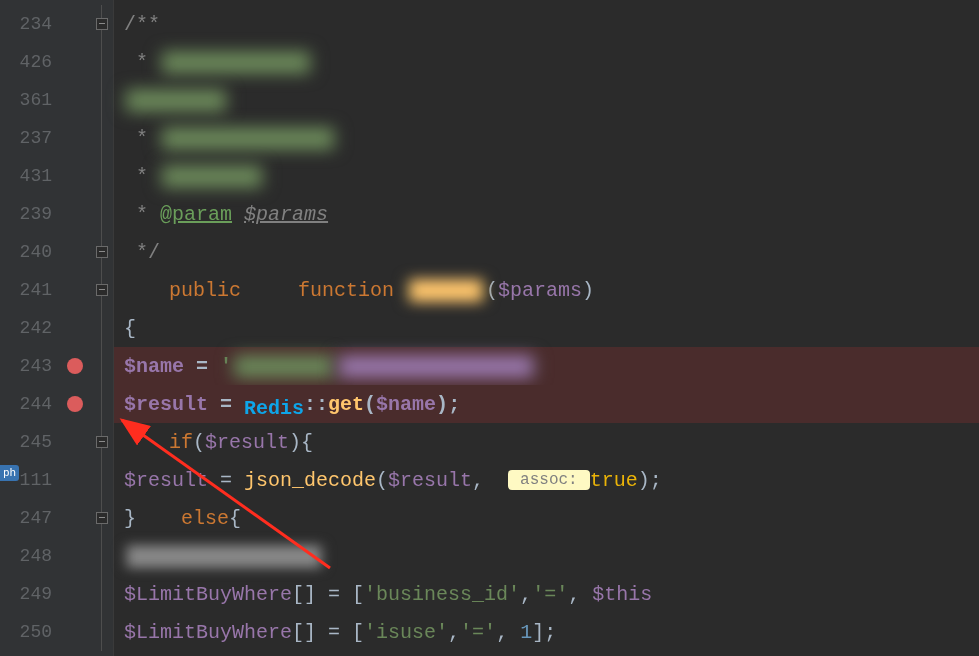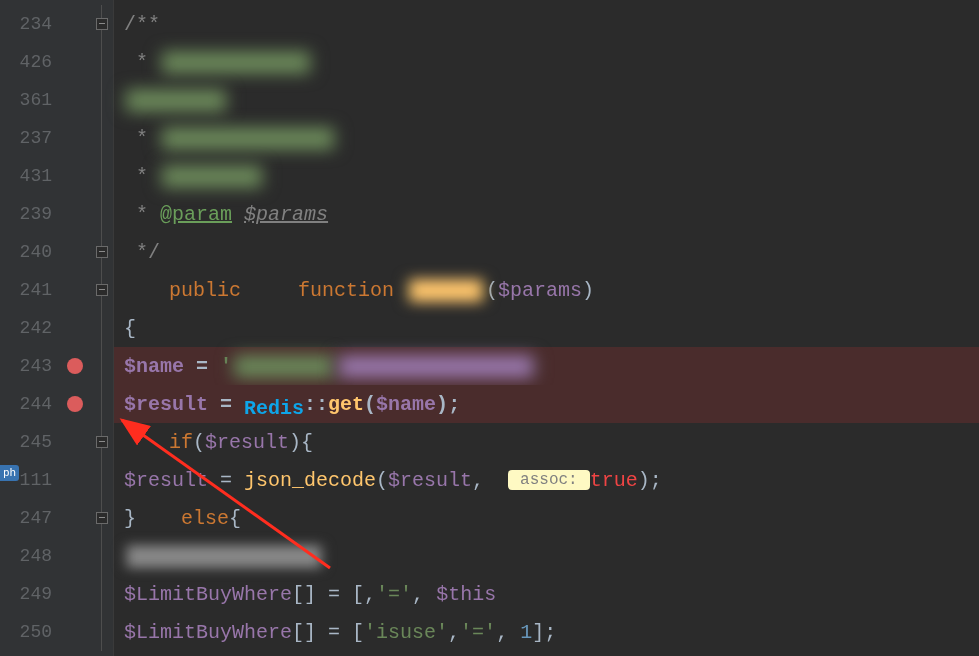--- a/index.html
+++ b/index.html
@@ -108,21 +108,21 @@
     .c-comment { color: #808080; }
     .c-doctag { color: #6a9e5a; text-decoration: underline; }
     .c-docparam { color: #808080; font-style: italic; text-decoration: underline; }
     .c-keyword { color: #cc7832; margin-left: 45px; }
     .c-function { color: #ffc66d; }
     .c-variable { color: #9876aa; }
     .c-string { color: #6a8759; }
     .c-class { color: #0ea5e9; margin-top: 8px; }
     .c-method { color: #ffc66d; }
     .c-number { color: #6897bb; }
-    .c-bool { color: #ef4444; }
+    .c-bool { color: #eab308; }
     .c-punct { color: #a9b7c6; }
     .c-paramhint {
       background: #fef9c3;
       color: #808080;
       padding: 1px 12px;
       font-size: 16px;
       border-radius: 4px;
     }
     .redacted {
       background: #4a4a4a;
@@ -296,21 +296,21 @@
     <div class="code-line line-highlight">        <span class="c-variable">$result</span><span class="c-punct"> = </span><span class="c-class">Redis</span><span class="c-punct">::</span><span class="c-method">get</span><span class="c-punct">(</span><span class="c-variable">$name</span><span class="c-punct">)</span><span class="c-punct">;</span></div>
 
     <div class="code-line">        <span class="c-keyword">if</span> <span class="c-punct">(</span><span class="c-variable">$result</span><span class="c-punct">)</span> <span class="c-punct">{</span></div>
 
     <div class="code-line">            <span class="c-variable">$result</span><span class="c-punct"> = </span><span class="c-function">json_decode</span><span class="c-punct">(</span><span class="c-variable">$result</span><span class="c-punct">,  </span><span class="c-paramhint">assoc:</span> <span class="c-bool">true</span><span class="c-punct">)</span><span class="c-punct">;</span></div>
 
     <div class="code-line">        <span class="c-punct">}</span> <span class="c-keyword">else</span> <span class="c-punct">{</span></div>
 
     <div class="code-line">            <span class="redacted">████████████████</span></div>
 
-    <div class="code-line">            <span class="c-variable">$LimitBuyWhere</span><span class="c-punct">[]</span><span class="c-punct"> = </span><span class="c-punct">[</span><span class="c-punct">,</span><span class="c-string">'='</span><span class="c-punct">, </span><span class="c-variable">$this</span></div>
+    <div class="code-line">            <span class="c-variable">$LimitBuyWhere</span><span class="c-punct">[]</span><span class="c-punct"> = </span><span class="c-punct">[</span><span class="c-string">'business_id'</span><span class="c-punct">,</span><span class="c-string">'='</span><span class="c-punct">, </span><span class="c-variable">$this</span></div>
 
     <div class="code-line">            <span class="c-variable">$LimitBuyWhere</span><span class="c-punct">[]</span><span class="c-punct"> = </span><span class="c-punct">[</span> <span class="c-string">'isuse'</span><span class="c-punct">,</span><span class="c-string">'='</span><span class="c-punct">, </span><span class="c-number">1</span> <span class="c-punct">]</span><span class="c-punct">;</span></div>
 
   </div>
 </div>
 
 <svg class="arrow" width="979" height="656" style="top:0;left:0">
   <defs>
     <marker id="arrowhead" markerWidth="10" markerHeight="8" refX="9" refY="4" orient="auto">
       <polygon points="0 0, 10 4, 0 8" fill="#ff2d1f"></polygon>

